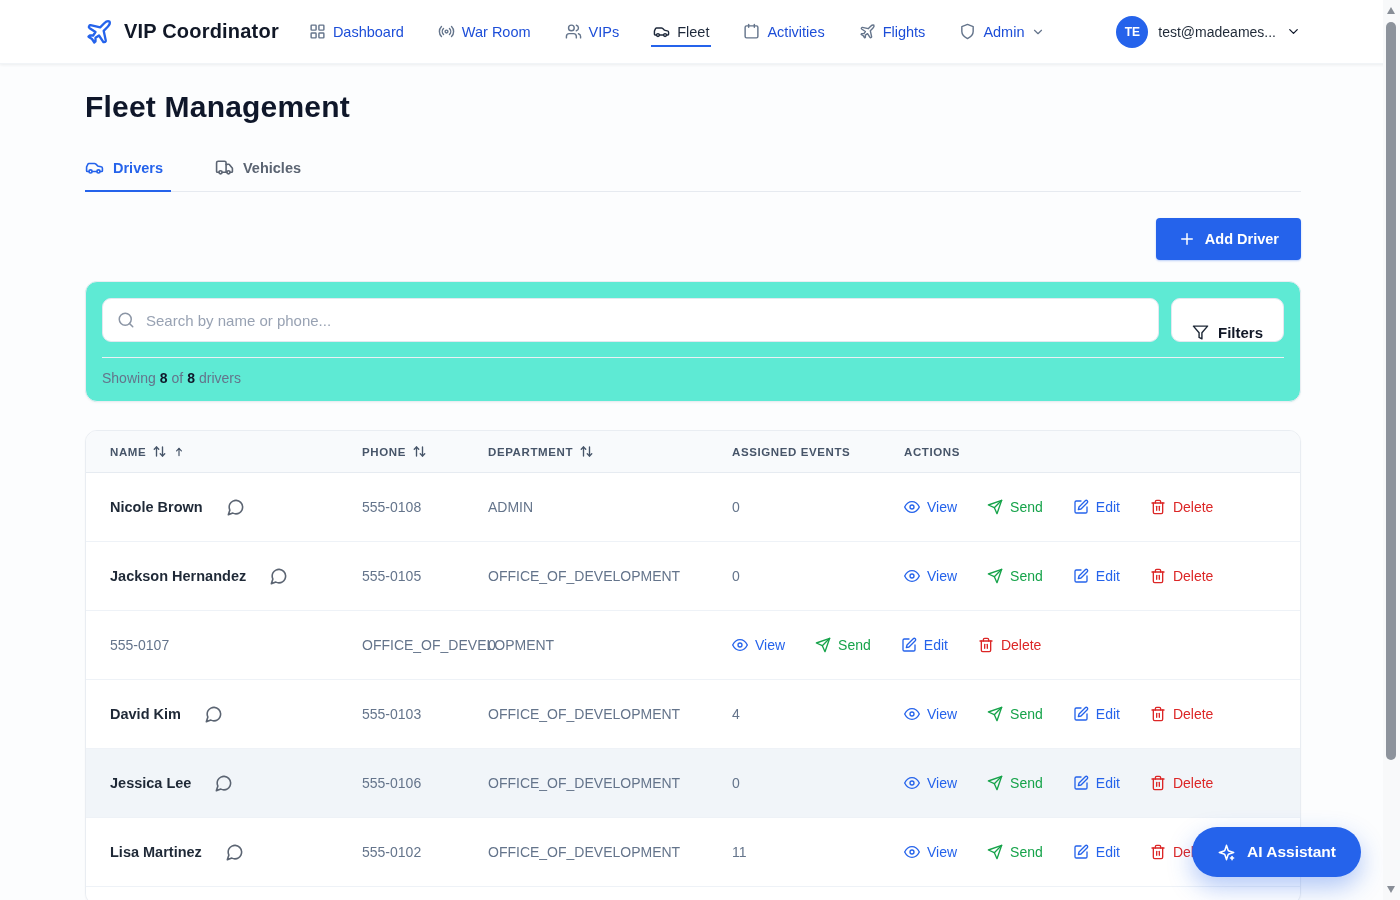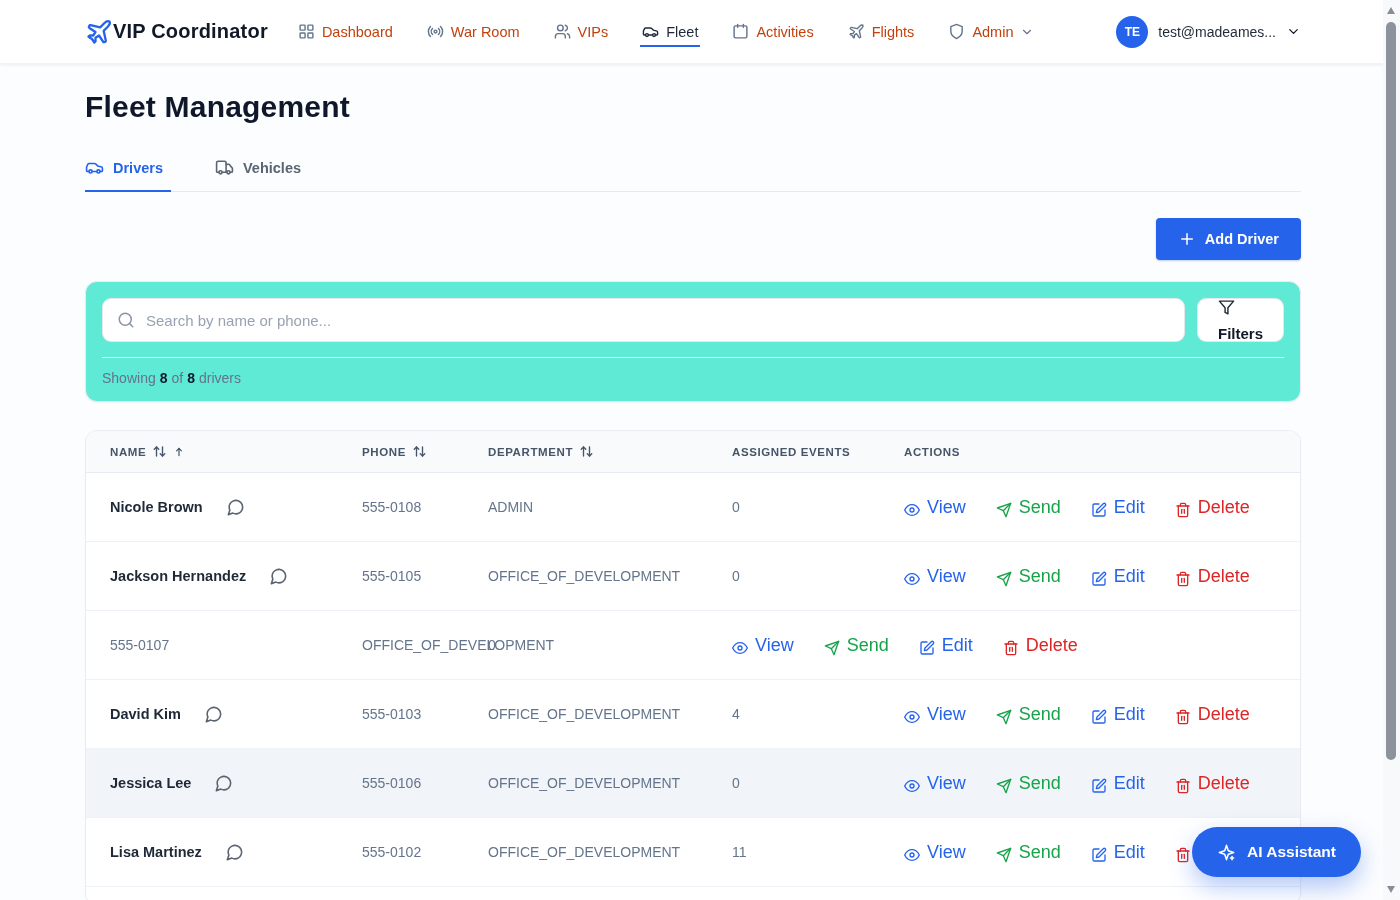--- a/index.html
+++ b/index.html
@@ -8,26 +8,26 @@
     background:#fcfdfe; color:#0f172a; }
 
   svg { display:block; }
   button { font-family:inherit; cursor:pointer; background:none; border:none; }
 
   
   .navbar { height:64px; background:#fff; box-shadow:0 1px 3px rgba(15,23,42,.07);
     border-bottom:1px solid #f1f4f7; position:relative; z-index:5; }
   .nav-inner { width:1216px; margin-left:85px; height:100%;
     display:flex; align-items:center; }
-  .brand { display:flex; align-items:center; cursor:pointer; }
+  .brand { display:flex; align-items:center; gap:11px; cursor:pointer; }
   .brand-icon { color:#2563eb; }
   .brand-text { font-size:20px; font-weight:700; color:#111827; letter-spacing:.2px; }
   .nav-items { display:flex; align-items:center; gap:30px; margin-left:28px; }
   .nav-item { display:flex; align-items:center; gap:7px; font-size:14.5px;
-    color:#c2410c; padding:7px 2px 5px; border-bottom:2px solid transparent; cursor:pointer; }
+    color:#1d4ed8; padding:7px 2px 5px; border-bottom:2px solid transparent; cursor:pointer; }
   .nav-item svg { stroke:#64748b; }
   .nav-item.active { color:#1e293b; border-bottom-color:var(--accent,#2563eb); }
   .nav-item.active svg { stroke:#1e293b; }
   .user-menu { margin-left:auto; display:flex; align-items:center; gap:10px; cursor:pointer; }
   .avatar { width:32px; height:32px; border-radius:50%; background:var(--accent,#2563eb);
     color:#fff; font-size:12px; font-weight:700; display:flex; align-items:center; justify-content:center; }
   .user-email { font-size:14px; color:#1f2937; }
   .user-menu .chev { stroke:#475569; }
 
   
@@ -51,23 +51,23 @@
   
   .search-card { margin-top:21px; background:#5eead4; border:1px solid #e9edf2;
     border-radius:12px; box-shadow:0 1px 2px rgba(15,23,42,.04); padding:16px 16px 0; }
   .search-row { display:flex; gap:12px; }
   .search-wrap { flex:1; height:44px; border:1px solid #e2e8f0; border-radius:9px;
     display:flex; align-items:center; padding:0 14px; gap:11px; background:#fff; }
   .search-wrap svg { stroke:#8b95a5; flex:none; }
   .search-wrap input { border:none; outline:none; flex:1; font-size:15px; color:#334155;
     font-family:inherit; background:transparent; }
   .search-wrap input::placeholder { color:#98a2b3; }
-  .btn-filters { display:flex; align-items:flex-start; gap:9px; height:44px; padding:0 20px;
+  .btn-filters { display:flex; align-items:flex-end; gap:9px; height:44px; padding:0 20px;
     border:1px solid #e2e8f0; border-radius:9px; background:#fff; font-size:15px;
-    font-weight:600; color:#111827;flex-direction:column; }
+    font-weight:600; color:#111827; }
   .btn-filters svg { stroke:#1f2937; }
   .showing-row { margin-top:15px; border-top:1px solid #edf0f4; padding:12px 0 15px;
     font-size:14px; color:#64748b; display:flex; gap:4px; }
   .showing-row b { color:#0f172a; font-weight:700; }
 
   
   .table-card { margin-top:28px; background:#fff; border:1px solid #e9edf2;
     border-radius:12px; box-shadow:0 1px 2px rgba(15,23,42,.04); overflow:hidden; }
   .thead, .trow { display:grid; grid-template-columns:276px 126px 244px 172px 1fr; align-items:center; }
   .thead { height:42px; background:#f8fafc; border-bottom:1px solid #e6ebf1; }
@@ -78,21 +78,21 @@
   .th .sort-both { stroke:#64748b; }
   .th .sort-active { stroke:#4f7df9; }
   .trow { height:69px; border-bottom:1px solid #eef2f7; }
   .trow.highlighted { background:var(--highlight,#f1f5f9); }
   .cell { font-size:14px; color:#64748b; }
   .cell-name { display:flex; align-items:center; gap:21px; }
   .driver-name { font-size:14.5px; font-weight:700; color:#1f2937; }
   .chat-btn { padding:2px; display:flex; }
   .chat-btn svg { stroke:#5b6472; }
   .cell-actions { display:flex; align-items:center; gap:30px; }
-  .action { display:flex; align-items:flex-end; gap:7px; font-size:18px; font-weight:500; padding:0; }
+  .action { display:flex; align-items:flex-start; gap:7px; font-size:14px; font-weight:500; padding:0; }
   .action.view, .action.edit { color:var(--accent,#2563eb); }
   .action.view svg, .action.edit svg { stroke:var(--accent,#2563eb); }
   .action.send { color:var(--green,#16a34a); }
   .action.send svg { stroke:var(--green,#16a34a); }
   .action.delete { color:var(--red,#dc2626); }
   .action.delete svg { stroke:var(--red,#dc2626); }
   .row-stub { height:17px; background:#fff; }
 
   
   .ai-fab { position:fixed; right:39px; bottom:23px; height:50px; padding:0 25px;

